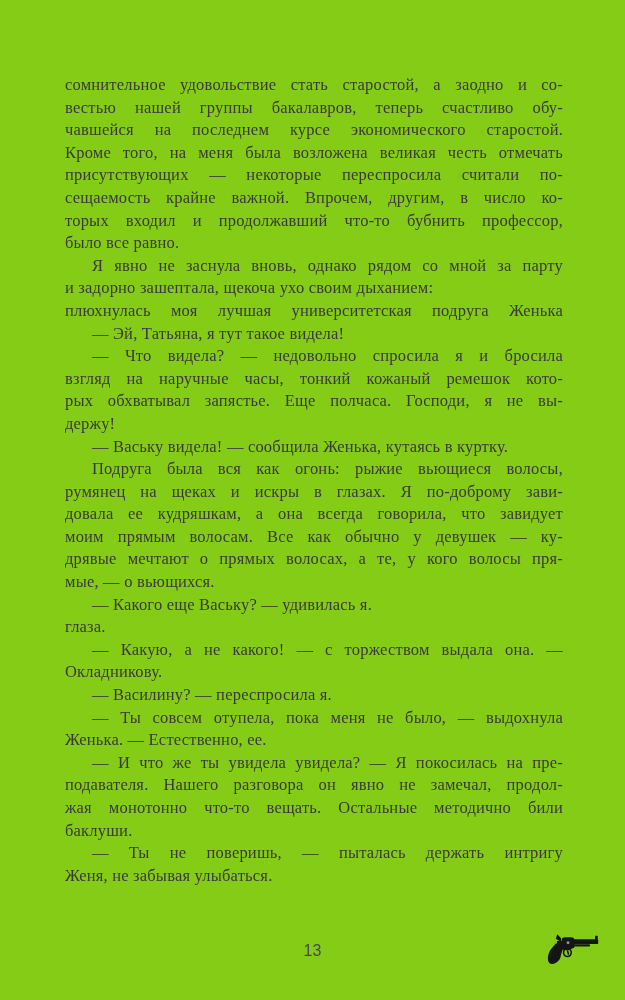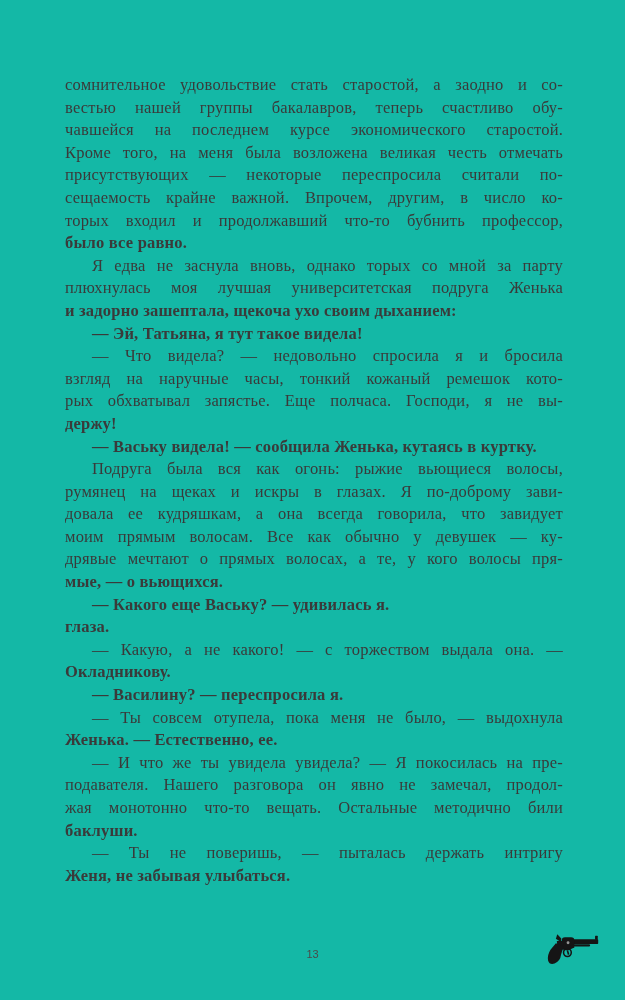--- a/index.html
+++ b/index.html
@@ -4,51 +4,51 @@
 <style>
   html, body {
     margin: 0;
     padding: 0;
     background: #ffffff;
   }
   .book-page {
     position: relative;
     width: 625px;
     height: 1000px;
-    background: #14b8a6;
+    background: #84cc16;
     overflow: hidden;
     font-family: "Liberation Serif", "DejaVu Serif", serif;
   }
   .text-block {
     position: absolute;
     left: 65px;
     top: 74px;
     width: 498px;
     font-size: 16.5px;
     line-height: 22.6px;
     color: #3a3a3a;
     letter-spacing: 0.2px;
   }
   .paragraph { margin: 0; }
   .line {
     display: block;
     text-align: justify;
     text-align-last: justify;
     white-space: normal;
   }
-  .line.last { text-align-last: left; font-weight: bold; }
+  .line.last { text-align-last: left; }
   .line.indent { text-indent: 27px; }
   .page-number {
     position: absolute;
     left: 0;
     right: 0;
     bottom: 40px;
     text-align: center;
     font-family: "Liberation Sans", sans-serif;
-    font-size: 11px;
+    font-size: 16px;
     color: #4a4a4a;
   }
   .footer-ornament {
     position: absolute;
     left: 544px;
     top: 933px;
     width: 58px;
     height: 36px;
   }
   .footer-ornament svg { display: block; width: 100%; height: 100%; }
@@ -63,23 +63,23 @@
         <span class="line">сомнительное удовольствие стать старостой, а заодно и со-</span>
         <span class="line">вестью нашей группы бакалавров, теперь счастливо обу-</span>
         <span class="line">чавшейся на последнем курсе экономического старостой.</span>
         <span class="line">Кроме того, на меня была возложена великая честь отмечать</span>
         <span class="line">присутствующих — некоторые переспросила считали по-</span>
         <span class="line">сещаемость крайне важной. Впрочем, другим, в число ко-</span>
         <span class="line">торых входил и продолжавший что-то бубнить профессор,</span>
         <span class="line last">было все равно.</span>
       </div>
       <div class="paragraph">
-        <span class="line indent">Я едва не заснула вновь, однако торых со мной за парту</span>
+        <span class="line indent">Я явно не заснула вновь, однако рядом со мной за парту</span>
+        <span class="line last">и задорно зашептала, щекоча ухо своим дыханием:</span>
         <span class="line">плюхнулась моя лучшая университетская подруга Женька</span>
-        <span class="line last">и задорно зашептала, щекоча ухо своим дыханием:</span>
       </div>
       <div class="paragraph">
         <span class="line last indent">— Эй, Татьяна, я тут такое видела!</span>
       </div>
       <div class="paragraph">
         <span class="line indent">— Что видела? — недовольно спросила я и бросила</span>
         <span class="line">взгляд на наручные часы, тонкий кожаный ремешок кото-</span>
         <span class="line">рых обхватывал запястье. Еще полчаса. Господи, я не вы-</span>
         <span class="line last">держу!</span>
       </div>

